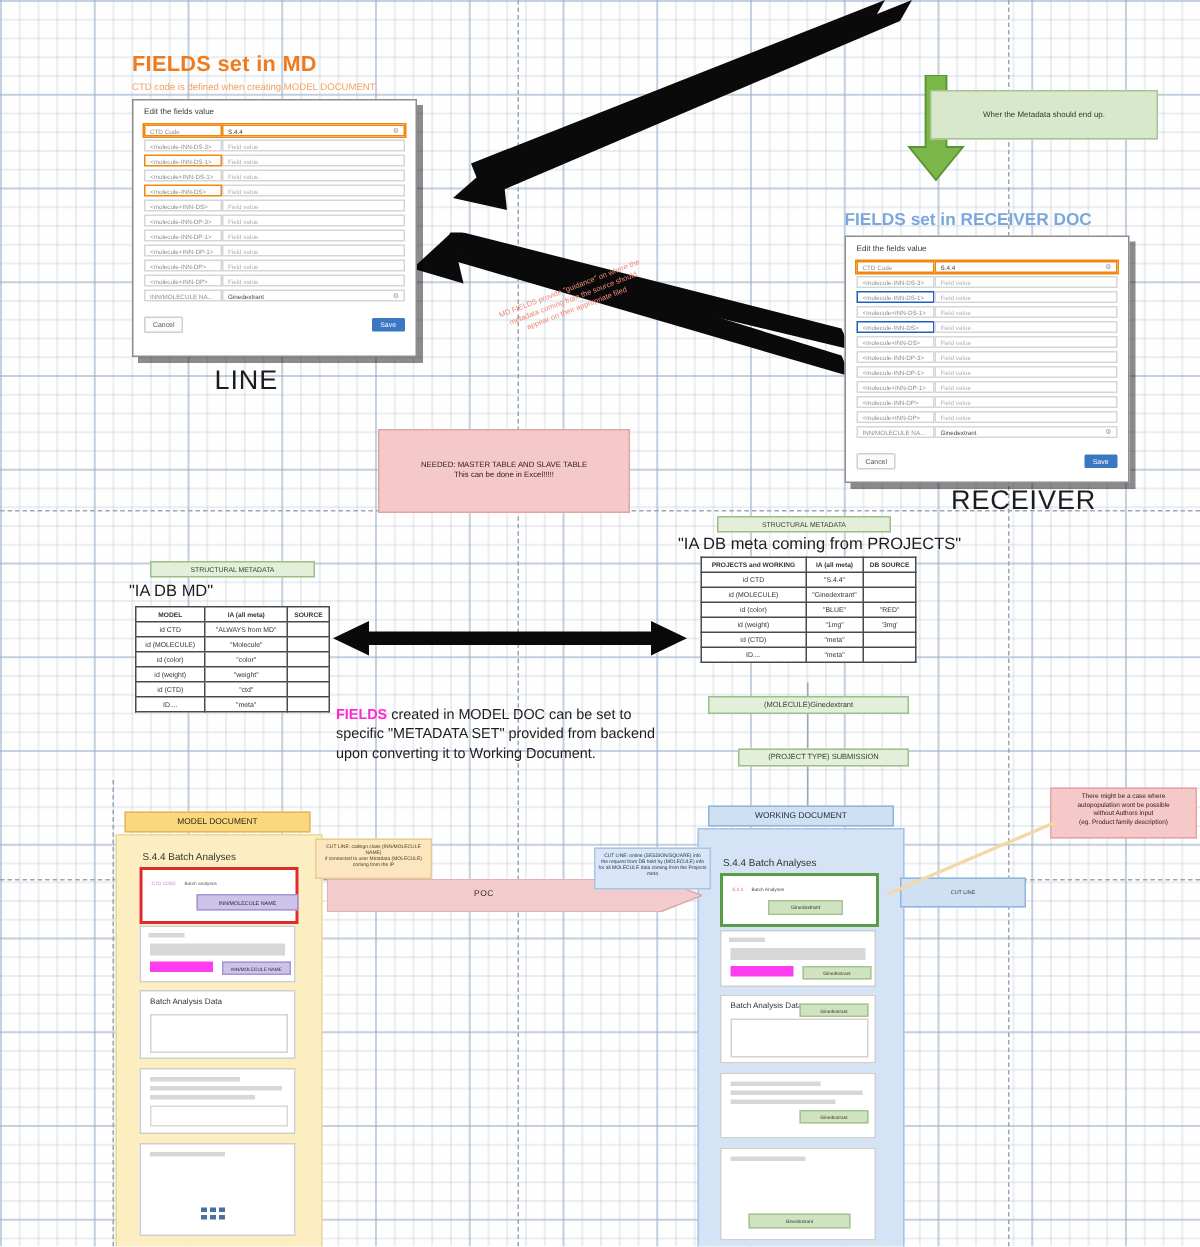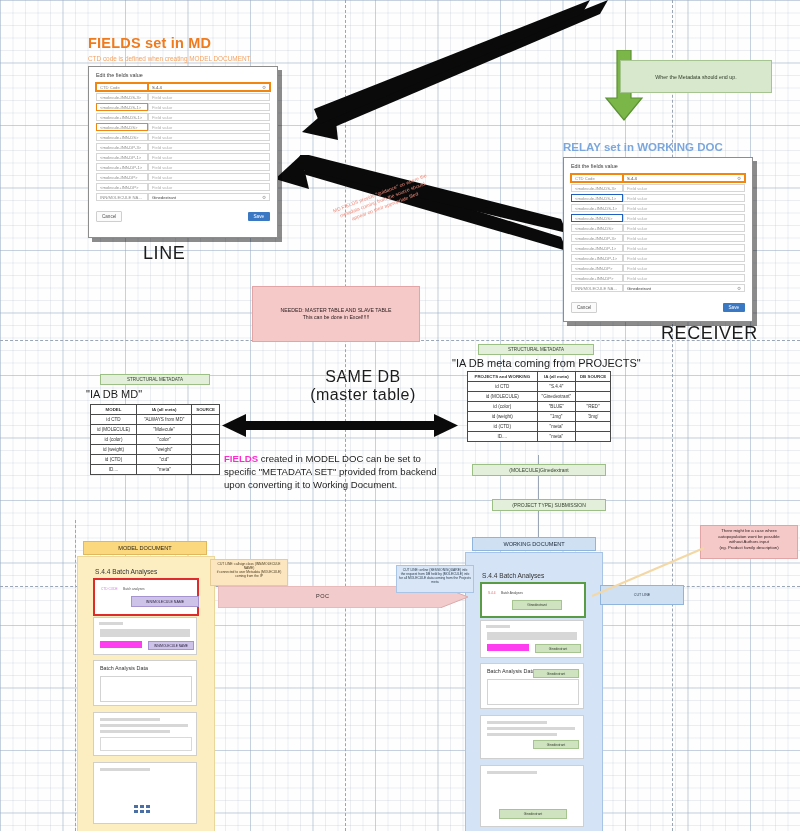--- a/index.html
+++ b/index.html
@@ -80,21 +80,21 @@
   .tiny{font-size:3.2px;color:#9b9b9b;}
 
   
   .note{box-sizing:border-box;text-align:center;}
   .note-blue{background:#d8e6f7;border:1px solid #a9c4e4;font-size:3.3px;color:#27384a;line-height:1.25;}
   .note-tan{background:#fbe6c0;border:1px solid #e6cd96;font-size:3.3px;color:#4a3a1c;line-height:1.25;}
   .note-pink{background:#f6c9c9;border:1px solid #e2a5a5;font-size:5.2px;color:#2e2020;line-height:1.3;}
 
   .red-diag{color:#f08a7a;font-size:5px;line-height:1.35;text-align:center;
     transform:rotate(-21deg);transform-origin:left top;white-space:nowrap;}
-  .fields-note{font-size:9.6px;line-height:1.35;color:#1d1d1d;}
+  .fields-note{font-size:9.6px;line-height:1.35;color:#1d1d1d;margin-top:18px;}
   .fields-kw{color:#ff29d0;font-weight:bold;}
   .poc-lbl{font-size:5.6px;color:#3a2b2b;letter-spacing:.4px;}
   .cutlbl{font-size:3.6px;color:#2b3a4a;}
 </style>
 </head>
 <body>
 
 <div id="canvas">
 
   <div class="pagebreak" style="left:345px;top:0;height:831px;"></div>
@@ -200,21 +200,21 @@
       </div>
     </div>
     <div class="dlg-foot">
       <div class="btn-cancel">Cancel</div>
       <div class="btn-save">Save</div>
     </div>
   </div>
 
   <div class="abs big-label" style="left:143px;top:243px;">LINE</div>
 
-  <div class="abs h-blue" style="left:563px;top:141px;">RELAY set in WORKING DOC</div>
+  <div class="abs h-blue" style="left:563px;top:141px;">FIELDS set in RECEIVER DOC</div>
 
   <div class="abs dlg" style="left:563px;top:157px;width:188px;height:163px;">
     <div class="dlg-title">Edit the fields value</div>
     <div class="dlg-body">
       <div class="frow topsel">
         <div class="fname">CTD Code</div>
         <div class="fval val-dark">
           <span>S.4.4</span>
           <span class="gear">⚙</span>
         </div>
@@ -268,33 +268,29 @@
           <span class="gear">⚙</span>
         </div>
       </div>
     </div>
     <div class="dlg-foot">
       <div class="btn-cancel">Cancel</div>
       <div class="btn-save">Save</div>
     </div>
   </div>
 
-  <div class="abs big-label" style="left:634px;top:323px;margin-left:27px;">RECEIVER</div>
+  <div class="abs big-label" style="left:634px;top:323px;">RECEIVER</div>
 
   <div class="abs note note-pink" style="left:252px;top:286px;width:168px;height:56px;display:flex;align-items:center;justify-content:center;">
     <div>
       <div>NEEDED: MASTER TABLE AND SLAVE TABLE</div>
       <div>This can be done in Excel!!!!!</div>
     </div>
   </div>
 
-  <div class="abs" style="left:298px;top:368px;text-align:center;width:130px;">
-    <div class="big-label2">SAME DB</div>
-    <div class="big-label2">(master table)</div>
-  </div>
 
   <svg class="abs" style="left:222px;top:414px;" width="236" height="24">
     <g fill="#0a0a0a">
       <rect x="22" y="7" width="192" height="9"></rect>
       <polygon points="0,11.5 24,0 24,23"></polygon>
       <polygon points="236,11.5 212,0 212,23"></polygon>
     </g>
   </svg>
 
   <div class="abs box box-greenlite" style="left:100px;top:374px;width:110px;height:11px;font-size:4.6px;">

